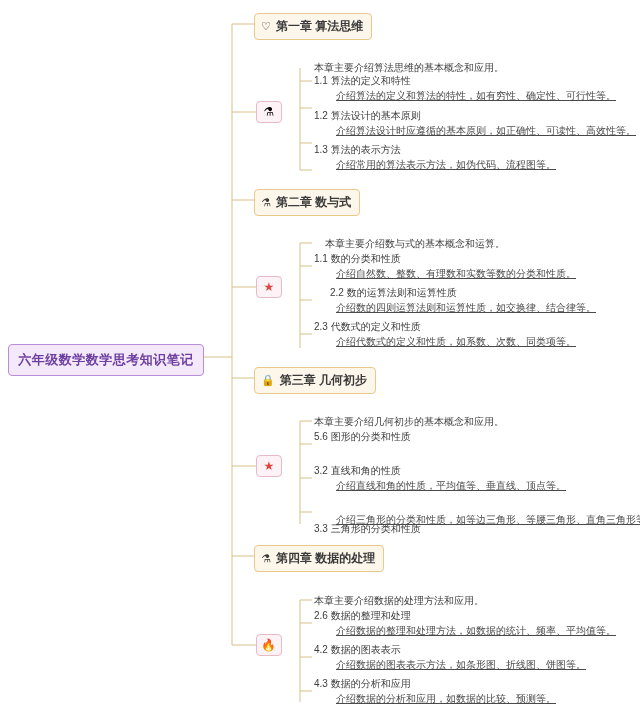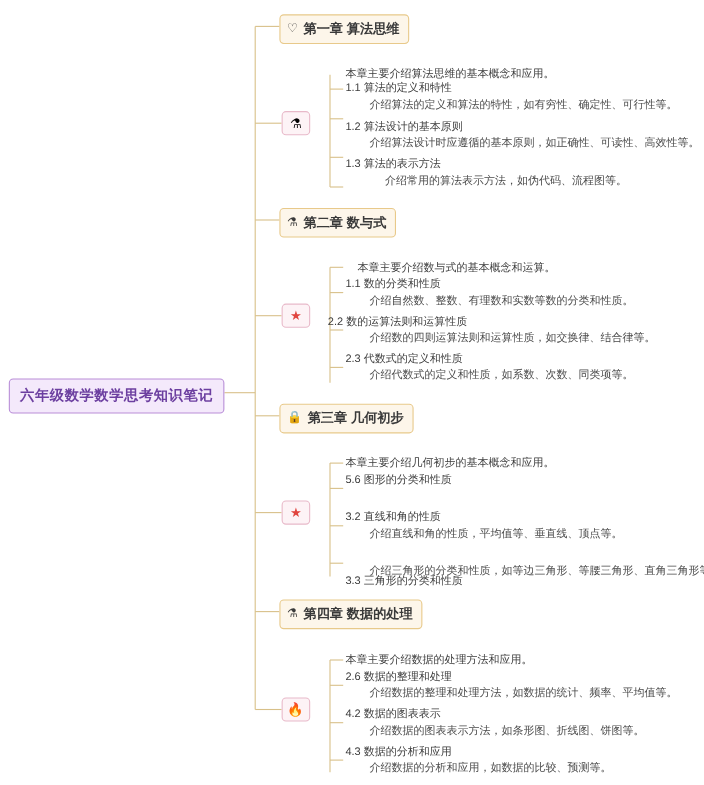--- a/index.html
+++ b/index.html
@@ -91,20 +91,21 @@
     line-height: 12px;
   }
   .txt.summary {
     color: #3c3c3c;
   }
   .txt.sec-title {
     color: #3c3c3c;
   }
   .txt.sec-desc {
     color: #4a4a4a;
+    text-decoration: underline;
   }
 </style>
 </head>
 <body>
 
 <div id="canvas">
 
   <svg id="connectors" xmlns="http://www.w3.org/2000/svg">
 
     <path d="M204 357 L232 357" stroke="#d8c089" stroke-width="1" fill="none"></path>
@@ -156,33 +157,33 @@
   </div>
   <div class="icon-box" style="left:256px; top:101px;">
     <span>⚗</span>
   </div>
   <div class="txt summary" style="left:314px; top:62px;">本章主要介绍算法思维的基本概念和应用。</div>
   <div class="txt sec-title" style="left:314px; top:75px;">1.1 算法的定义和特性</div>
   <div class="txt sec-desc" style="left:336px; top:90px;">介绍算法的定义和算法的特性，如有穷性、确定性、可行性等。</div>
   <div class="txt sec-title" style="left:314px; top:110px;">1.2 算法设计的基本原则</div>
   <div class="txt sec-desc" style="left:336px; top:125px;">介绍算法设计时应遵循的基本原则，如正确性、可读性、高效性等。</div>
   <div class="txt sec-title" style="left:314px; top:144px;">1.3 算法的表示方法</div>
-  <div class="txt sec-desc" style="left:336px; top:159px;margin-left:14px;">介绍常用的算法表示方法，如伪代码、流程图等。</div>
+  <div class="txt sec-desc" style="left:336px; top:159px;">介绍常用的算法表示方法，如伪代码、流程图等。</div>
 
   <div class="chapter-pill" style="left:254px; top:189px;">
     <span class="pill-icon">⚗</span>
     <span>第二章 数与式</span>
   </div>
   <div class="icon-box" style="left:256px; top:276px;">
     <span style="color:#e0453f;">★</span>
   </div>
   <div class="txt summary" style="left:314px; top:238px;margin-left:11px;">本章主要介绍数与式的基本概念和运算。</div>
   <div class="txt sec-title" style="left:314px; top:253px;">1.1 数的分类和性质</div>
   <div class="txt sec-desc" style="left:336px; top:268px;">介绍自然数、整数、有理数和实数等数的分类和性质。</div>
-  <div class="txt sec-title" style="left:298px; top:287px;text-align:right;">2.2 数的运算法则和运算性质</div>
+  <div class="txt sec-title" style="left:330px; top:287px;text-align:right;">2.2 数的运算法则和运算性质</div>
   <div class="txt sec-desc" style="left:336px; top:302px;">介绍数的四则运算法则和运算性质，如交换律、结合律等。</div>
   <div class="txt sec-title" style="left:314px; top:321px;">2.3 代数式的定义和性质</div>
   <div class="txt sec-desc" style="left:336px; top:336px;">介绍代数式的定义和性质，如系数、次数、同类项等。</div>
 
   <div class="chapter-pill" style="left:254px; top:367px;">
     <span class="pill-icon">🔒</span>
     <span>第三章 几何初步</span>
   </div>
   <div class="icon-box" style="left:256px; top:455px;">
     <span style="color:#e0453f;">★</span>

